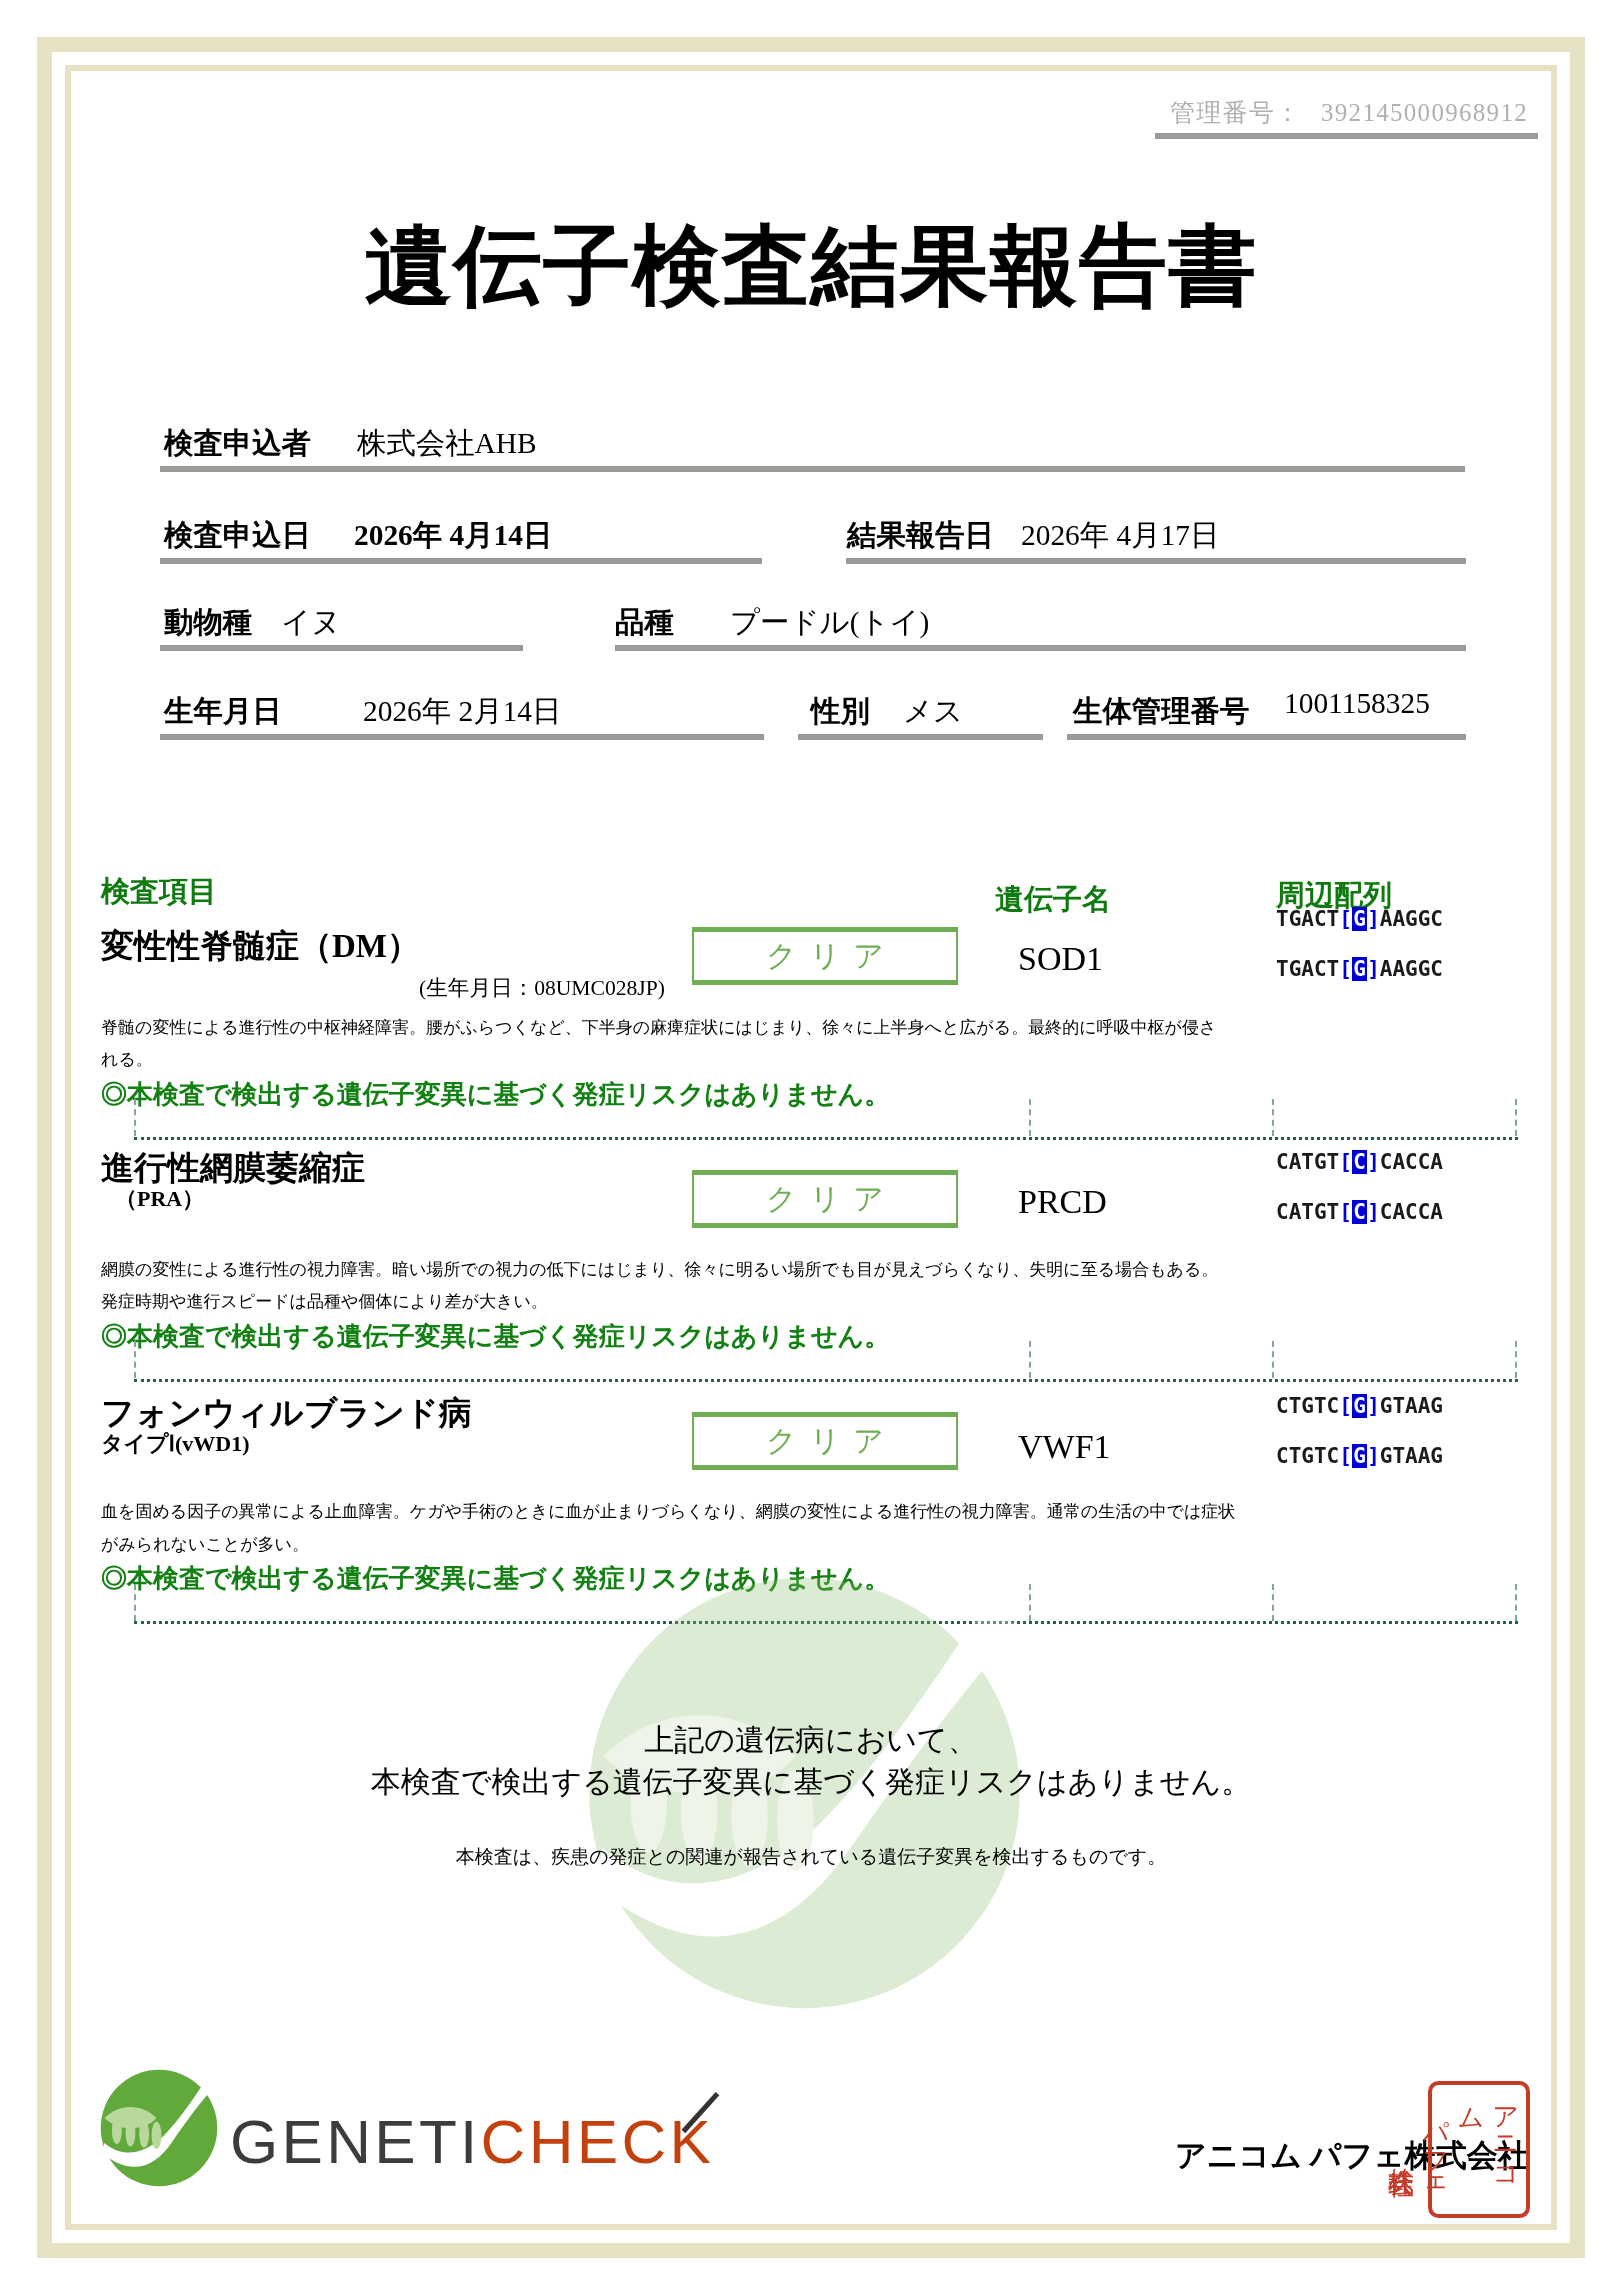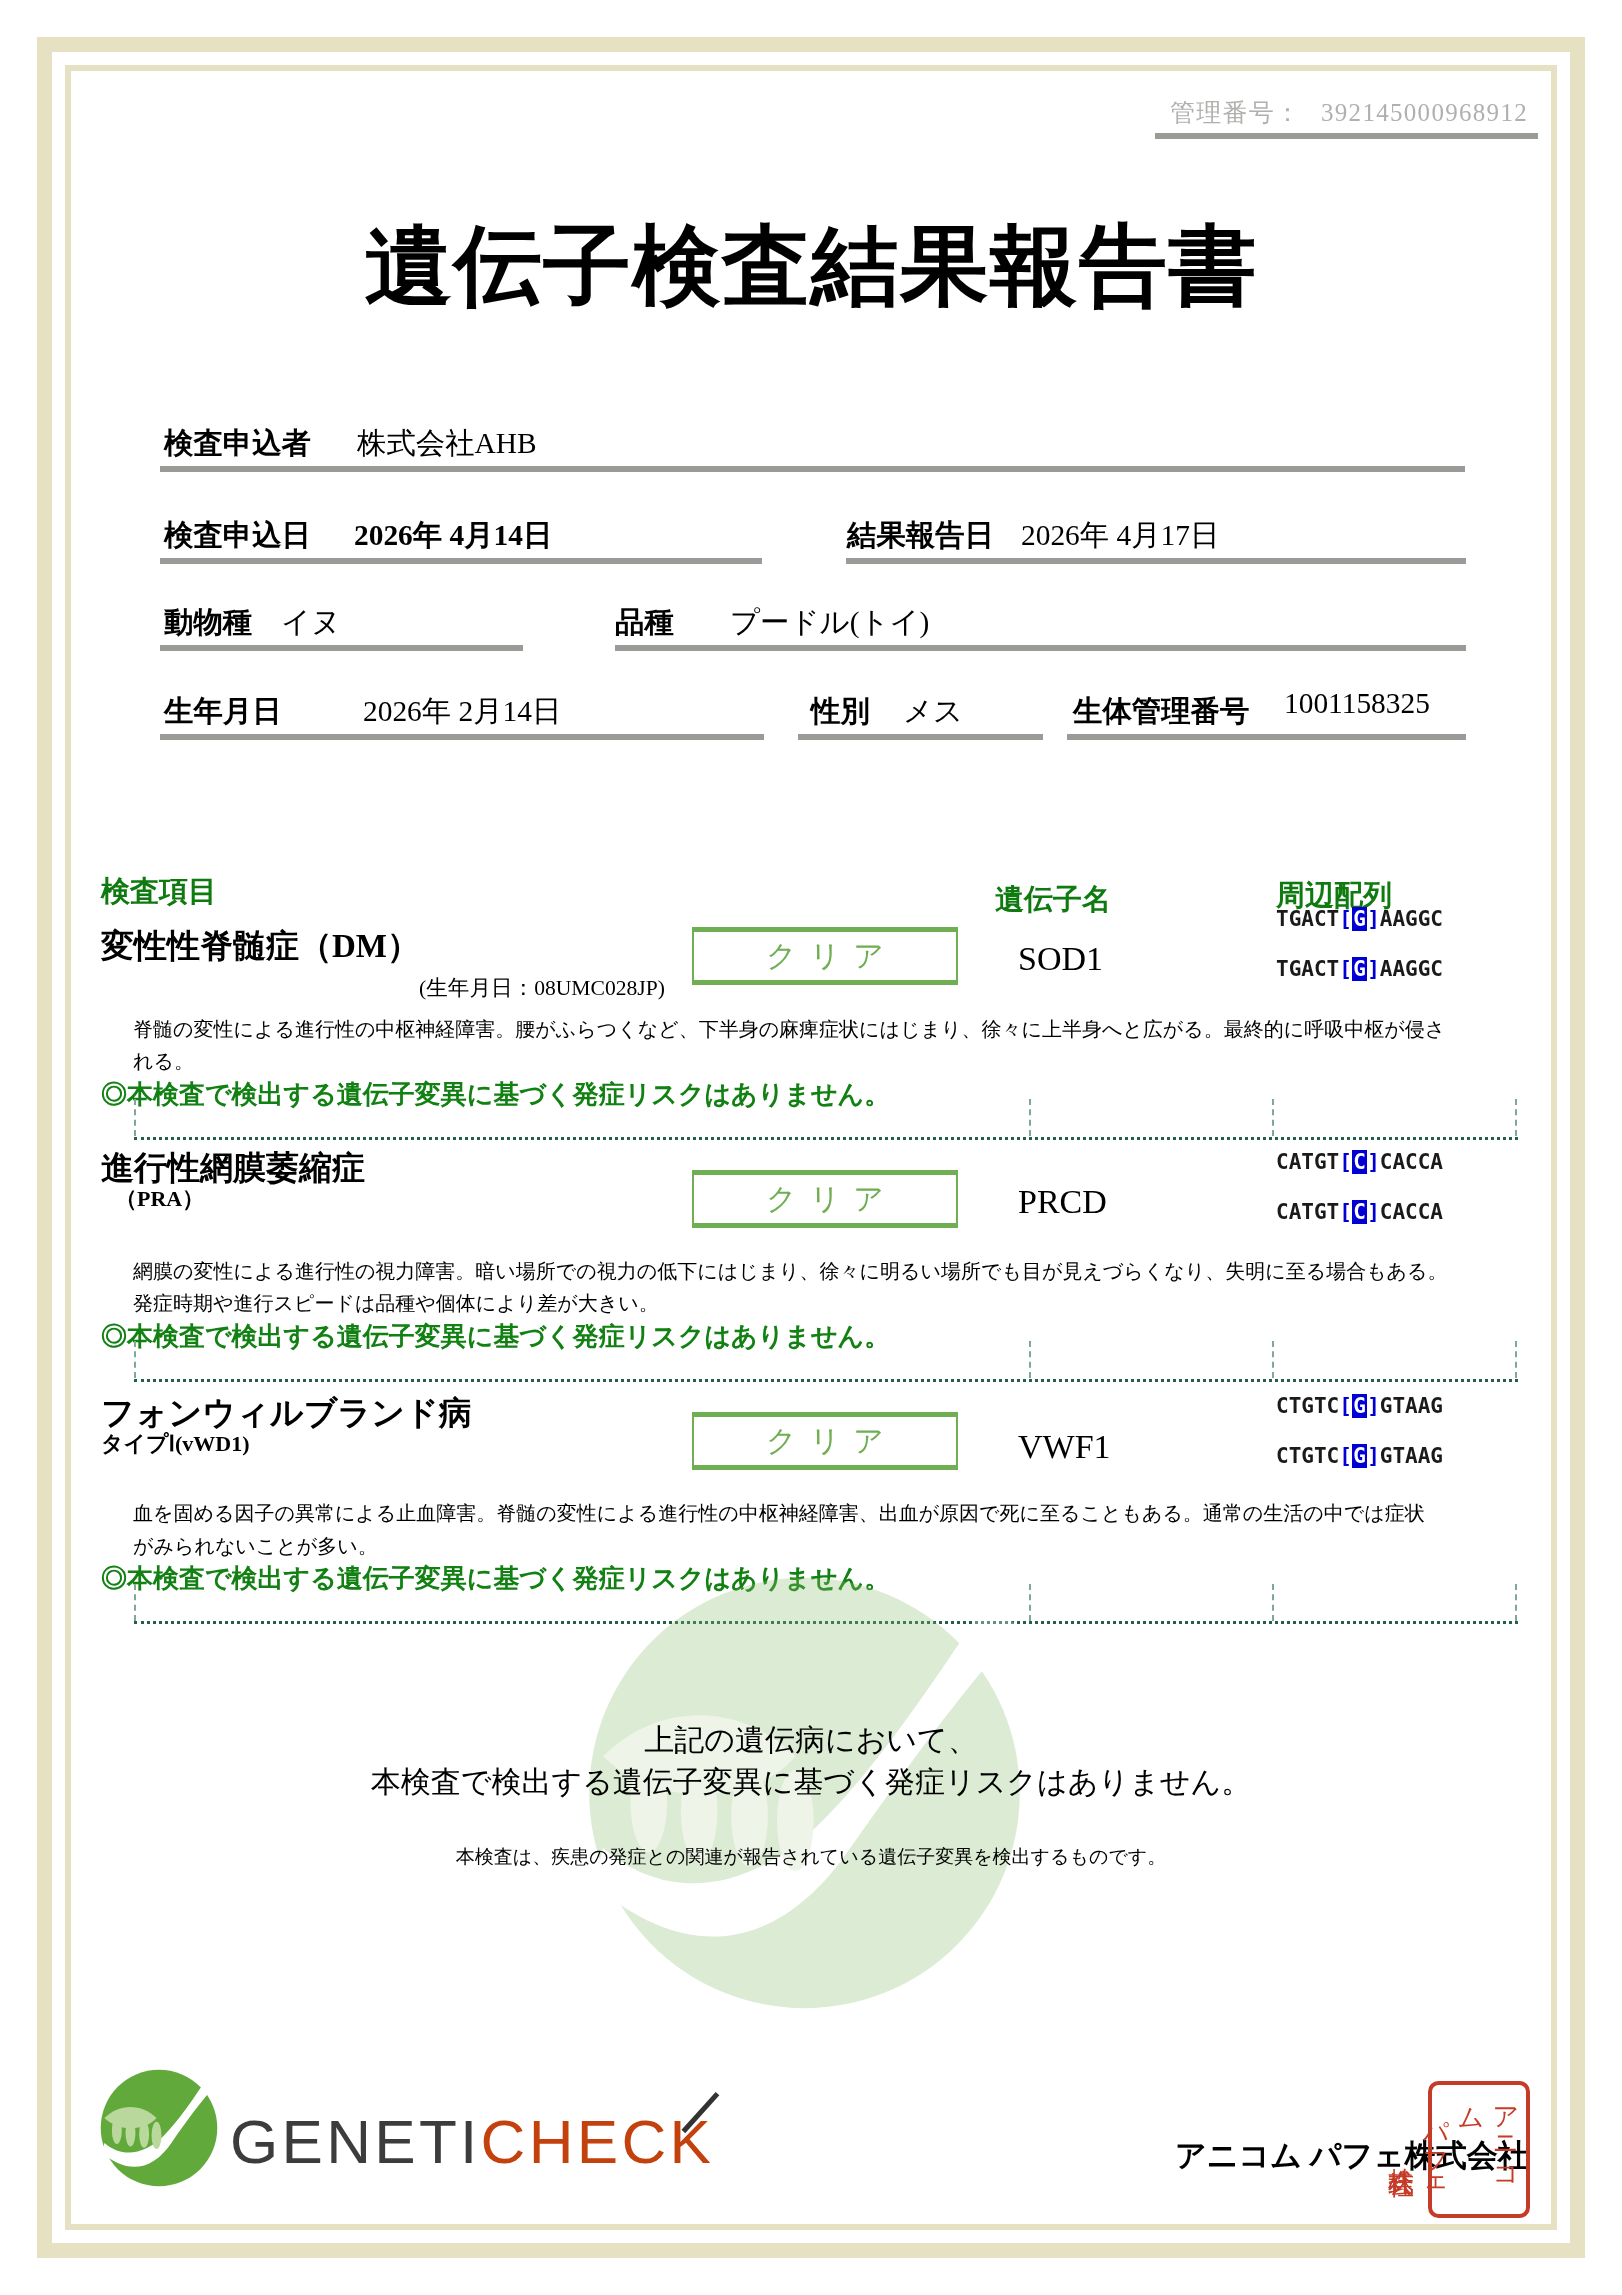--- a/index.html
+++ b/index.html
@@ -27,21 +27,21 @@
   .patent{font-size:21.6px;}
   .rbox{position:absolute;width:262px;height:48px;border:2.6px solid #6fae52;
         border-top-width:5.9px;border-bottom-width:5.9px;text-align:center;}
   .rbox .rtxt{font-size:30px;color:#6fae52;letter-spacing:13px;padding-left:13px;
               line-height:48px;display:inline-block;}
   .gene{font-size:34px;}
   .seq{font-size:21px;font-family:"DejaVu Sans Mono",monospace;font-weight:600;color:#1a1a1a;}
   .sq-br::before{content:"[";color:#0000d4;font-weight:800;}
   .sq-br.close::before{content:"]";}
   .sq-al{background:#0000d4;color:#ffffff;font-weight:800;padding:0 1.3px;}
-  .desc{font-size:20px;margin-left:32px;}
+  .desc{font-size:17px;}
   .risk{font-size:26px;font-weight:700;color:#128012;}
   .sep{position:absolute;border-top:3.3px dotted #235f49;height:0;}
   .tick{position:absolute;border-left:2px dashed #7fa89a;width:0;height:37px;}
   
   .sum-big{left:0;width:100%;text-align:center;font-size:30px;font-weight:500;
            font-family:"Liberation Sans",sans-serif;}
   .sum-small{left:0;width:100%;text-align:center;font-size:19px;
              font-family:"Liberation Sans",sans-serif;}
   .watermark{opacity:0.30;}
   
@@ -141,21 +141,21 @@
   <div class="sep" style="left:134px;top:1379px;width:1384px;"></div>
 
   <div class="abs dname" style="left:101px;top:1391px;">フォンウィルブランド病</div>
   <div class="abs dname2" style="left:101px;top:1429px;">タイプⅠ(vWD1)</div>
   <div class="rbox" style="left:692px;top:1412px;">
     <span class="rtxt">クリア</span>
   </div>
   <div class="abs gene" style="left:1018px;top:1428px;">VWF1</div>
   <div class="abs seq" style="left:1276px;top:1394px;"><span>CTGTC</span><span class="sq-br"></span><span class="sq-al">G</span><span class="sq-br close"></span><span>GTAAG</span></div>
   <div class="abs seq" style="left:1276px;top:1444px;"><span>CTGTC</span><span class="sq-br"></span><span class="sq-al">G</span><span class="sq-br close"></span><span>GTAAG</span></div>
-  <div class="abs desc" style="left:101px;top:1500px;">血を固める因子の異常による止血障害。脊髄の変性による進行性の中枢神経障害、出血が原因で死に至ることもある。通常の生活の中では症状</div>
+  <div class="abs desc" style="left:101px;top:1500px;">血を固める因子の異常による止血障害。ケガや手術のときに血が止まりづらくなり、網膜の変性による進行性の視力障害。通常の生活の中では症状</div>
   <div class="abs desc" style="left:101px;top:1533px;">がみられないことが多い。</div>
   <div class="abs risk" style="left:101px;top:1561px;">◎本検査で検出する遺伝子変異に基づく発症リスクはありません。</div>
   <div class="tick" style="left:134px;top:1584px;"></div>
   <div class="tick" style="left:1029px;top:1584px;"></div>
   <div class="tick" style="left:1272px;top:1584px;"></div>
   <div class="tick" style="left:1515px;top:1584px;"></div>
   <div class="sep" style="left:134px;top:1621px;width:1384px;"></div>
 
   <svg class="abs watermark" style="left:543px;top:1564px;" width="523" height="458" viewBox="0 0 100 100">
     <circle cx="50" cy="50" r="47" fill="#8fbf6f"></circle>

